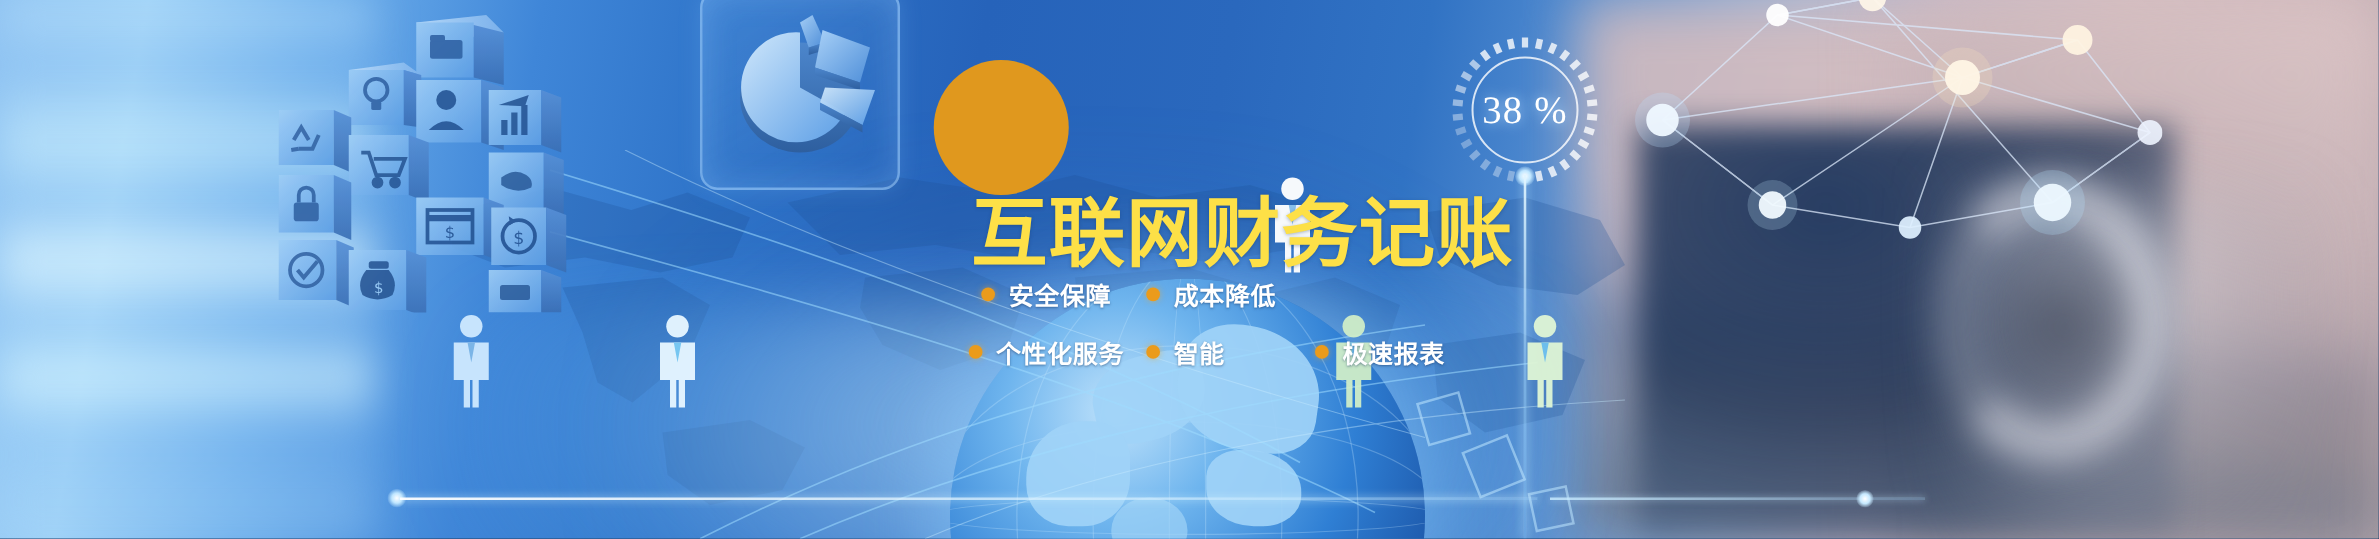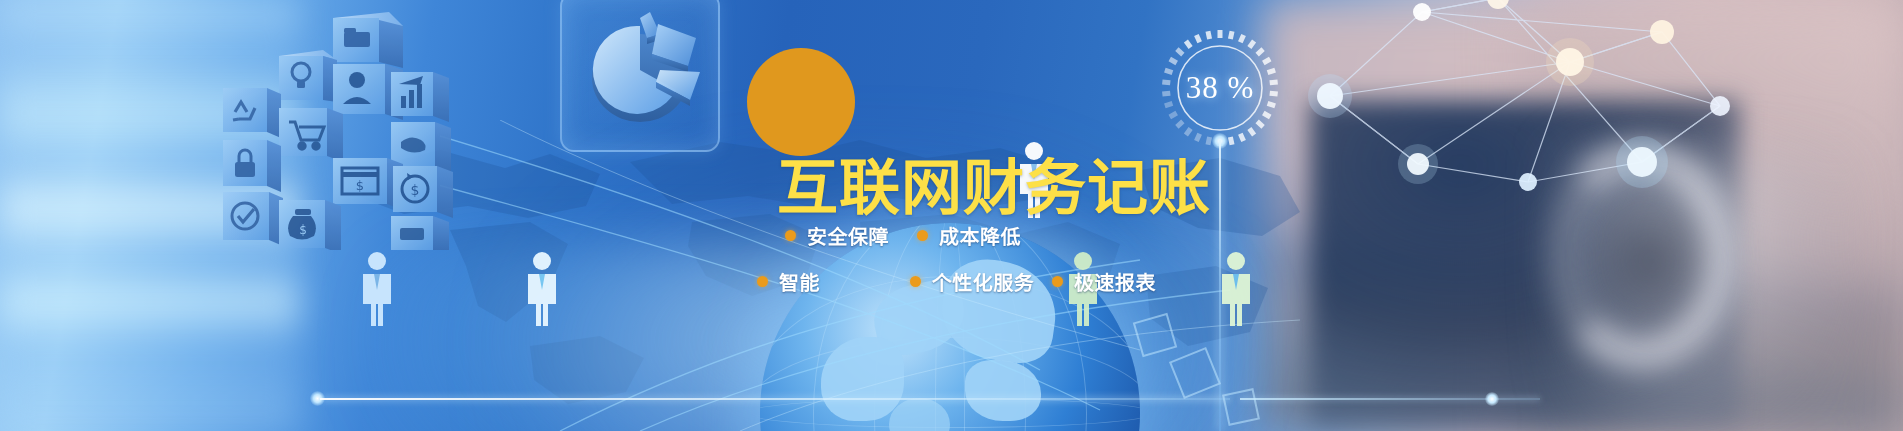--- a/index.html
+++ b/index.html
@@ -603,27 +603,27 @@
       <div class="feat c1">
         <span class="dot"></span>
         <span class="lbl">安全保障</span>
       </div>
       <div class="feat c3">
         <span class="dot"></span>
         <span class="lbl">成本降低</span>
       </div>
     </div>
     <div class="feat-row">
+      <div class="feat c1">
+        <span class="dot"></span>
+        <span class="lbl">个性化服务</span>
+      </div>
       <div class="feat c2">
         <span class="dot"></span>
         <span class="lbl">智能</span>
-      </div>
-      <div class="feat c1">
-        <span class="dot"></span>
-        <span class="lbl">个性化服务</span>
       </div>
       <div class="feat c3">
         <span class="dot"></span>
         <span class="lbl">极速报表</span>
       </div>
     </div>
   </div>
 
 </div>
 

